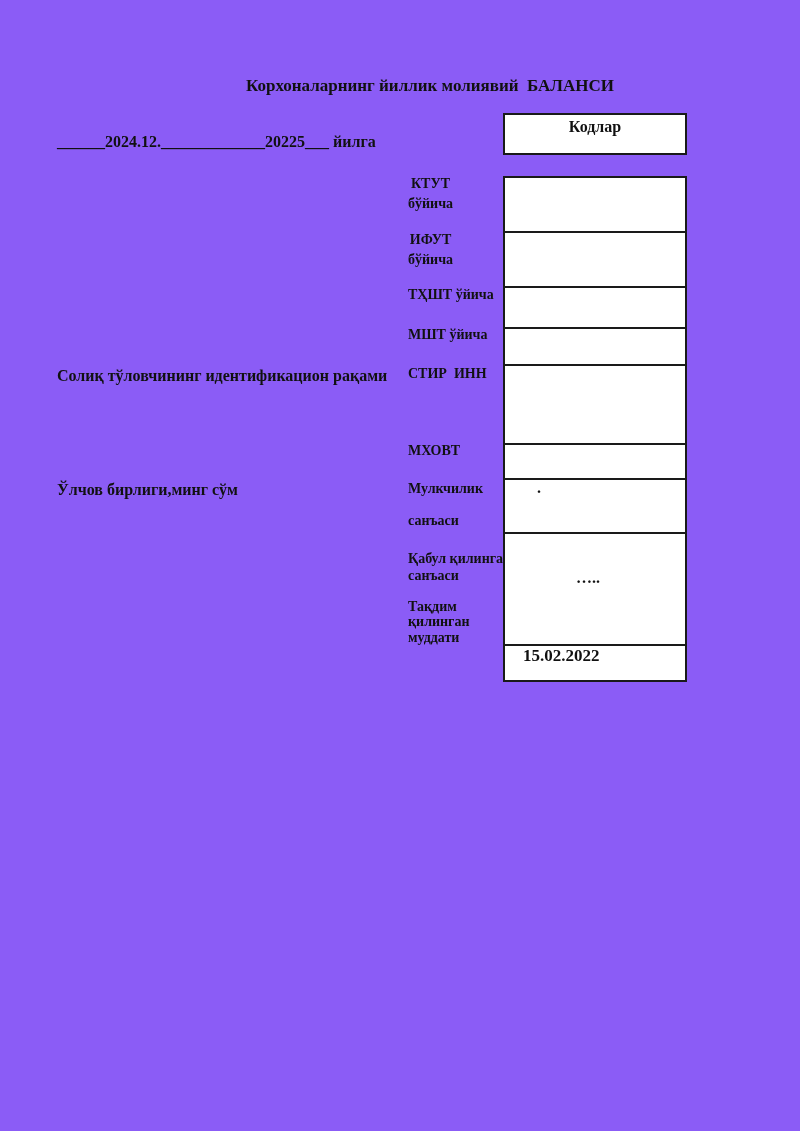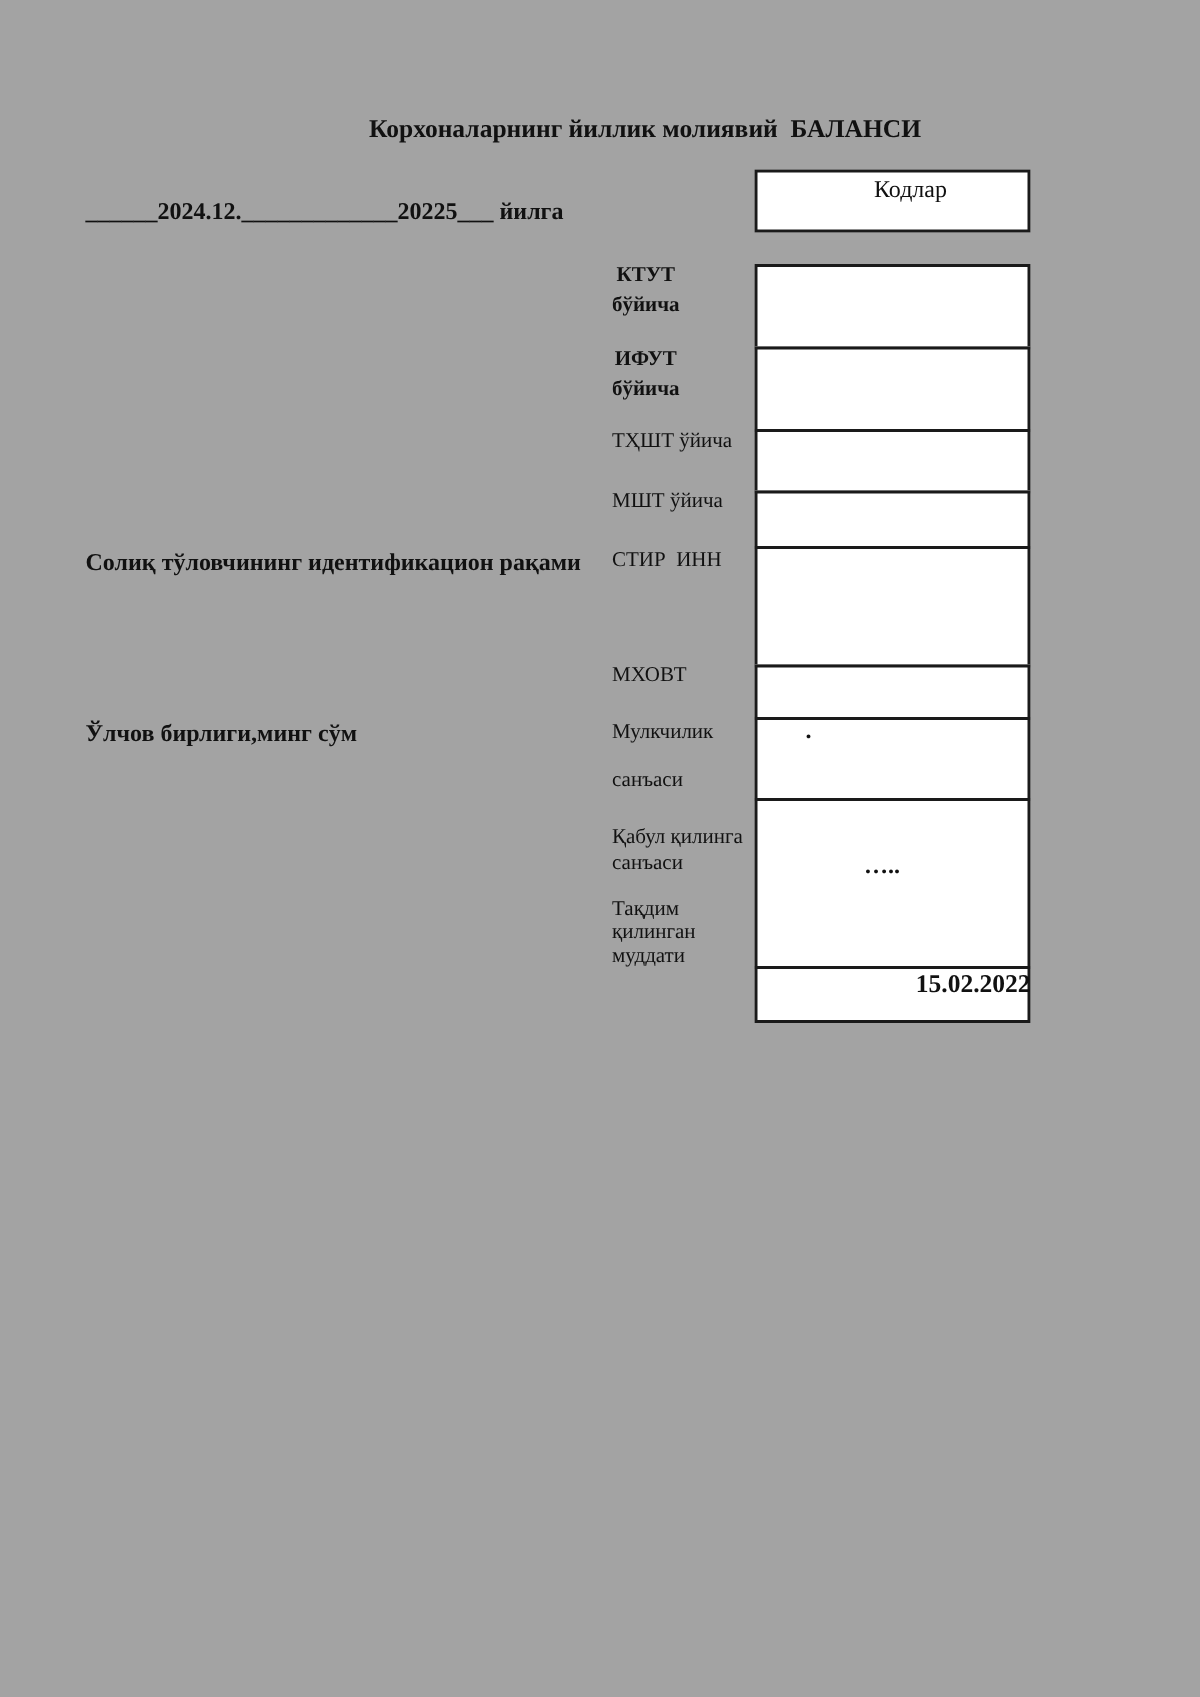--- a/index.html
+++ b/index.html
@@ -4,21 +4,21 @@
 <style>
   html, body {
     margin: 0;
     padding: 0;
     background: #ffffff;
   }
   .page {
     position: relative;
     width: 800px;
     height: 1131px;
-    background: #a3a3a3;
+    background: #8b5cf6;
     font-family: "Liberation Serif", "DejaVu Serif", serif;
     color: #111111;
     overflow: hidden;
   }
   .abs { position: absolute; text-align: center; }
   .title {
     left: 60px;
     right: 0;
     top: 76px;
     text-align: center;
@@ -35,54 +35,54 @@
   .mid-label {
     left: 408px;
     font-size: 14px;
     font-weight: bold;
     white-space: pre-line;
     line-height: 20px;
   }
   .mid-line {
     left: 408px;
     font-size: 14px;
-    font-weight: normal;
+    font-weight: bold;
     white-space: pre;
   }
   .box {
     position: absolute;
     left: 503px;
     width: 184px;
     border: 2px solid #1a1a1a;
     box-sizing: border-box;
     background: #ffffff;
   }
   .codes-header-text {
     width: 100%;
     text-align: center;
     padding-top: 3px;
     font-size: 16px;
-    font-weight: normal;
-    padding-left: 12px;
+    font-weight: bold;
   }
   .box-value {
     font-size: 16px;
     font-weight: bold;
     white-space: pre;
   }
   .centered-value {
     left: 503px;
     width: 170px;
     text-align: center;
   }
   .deadline-value {
     left: 503px;
     width: 184px;
-    text-align: right;
+    text-align: left;
     font-size: 17px;
+    padding-left: 20px;
   }
 </style>
 </head>
 <body>
 
 <div class="page">
 
   <div class="abs title">Корхоналарнинг йиллик молиявий  БАЛАНСИ</div>
 
   <div class="abs field-label" style="top:133px">______2024.12._____________20225___ йилга</div>

